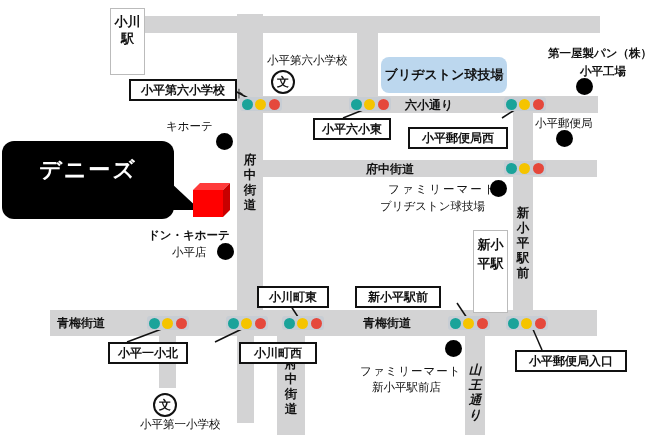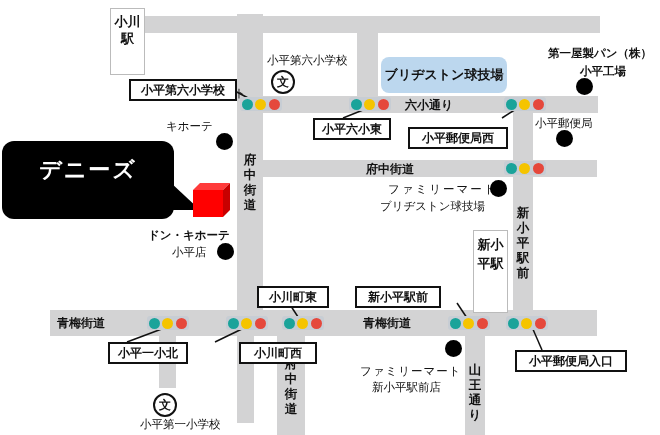--- a/index.html
+++ b/index.html
@@ -40,21 +40,21 @@
 <div class="road" style="left:237px;top:336px;width:17px;height:87px;"></div>
 <div class="road" style="left:277px;top:336px;width:28px;height:99px;"></div>
 
 <div class="lbl" style="left:405px;top:98px;font-size:12px;">六小通り</div>
 <div class="lbl" style="left:366px;top:162px;font-size:12px;">府中街道</div>
 <div class="lbl" style="left:57px;top:316px;font-size:12px;">青梅街道</div>
 <div class="lbl" style="left:363px;top:316px;font-size:12px;">青梅街道</div>
 <div class="vlbl" style="left:242px;top:152px;">府中街道</div>
 <div class="vlbl" style="left:283px;top:356px;">府中街道</div>
 <div class="vlbl" style="left:515px;top:205px;">新小平駅前</div>
-<div class="vlbl" style="left:467px;top:362px;">山王通り</div>
+<div class="vlbl" style="left:467px;top:362px;font-style:italic;">山王通り</div>
 
 <div class="station" style="left:110px;top:8px;width:33px;height:61px;word-break:break-all;">小川駅</div>
 <div class="station" style="left:473px;top:230px;width:33px;height:77px;word-break:break-all;line-height:19px;">新小平駅</div>
 
 <div class="venue" style="left:381px;top:57px;width:126px;height:36px;">ブリヂストン球技場</div>
 
 <div class="lbl" style="left:267px;top:53px;font-weight:normal;">小平第六小学校</div>
 <div class="school" style="left:271px;top:70px;">文</div>
 <div class="school" style="left:153px;top:393px;">文</div>
 <div class="lbl" style="left:140px;top:417px;font-weight:normal;">小平第一小学校</div>

